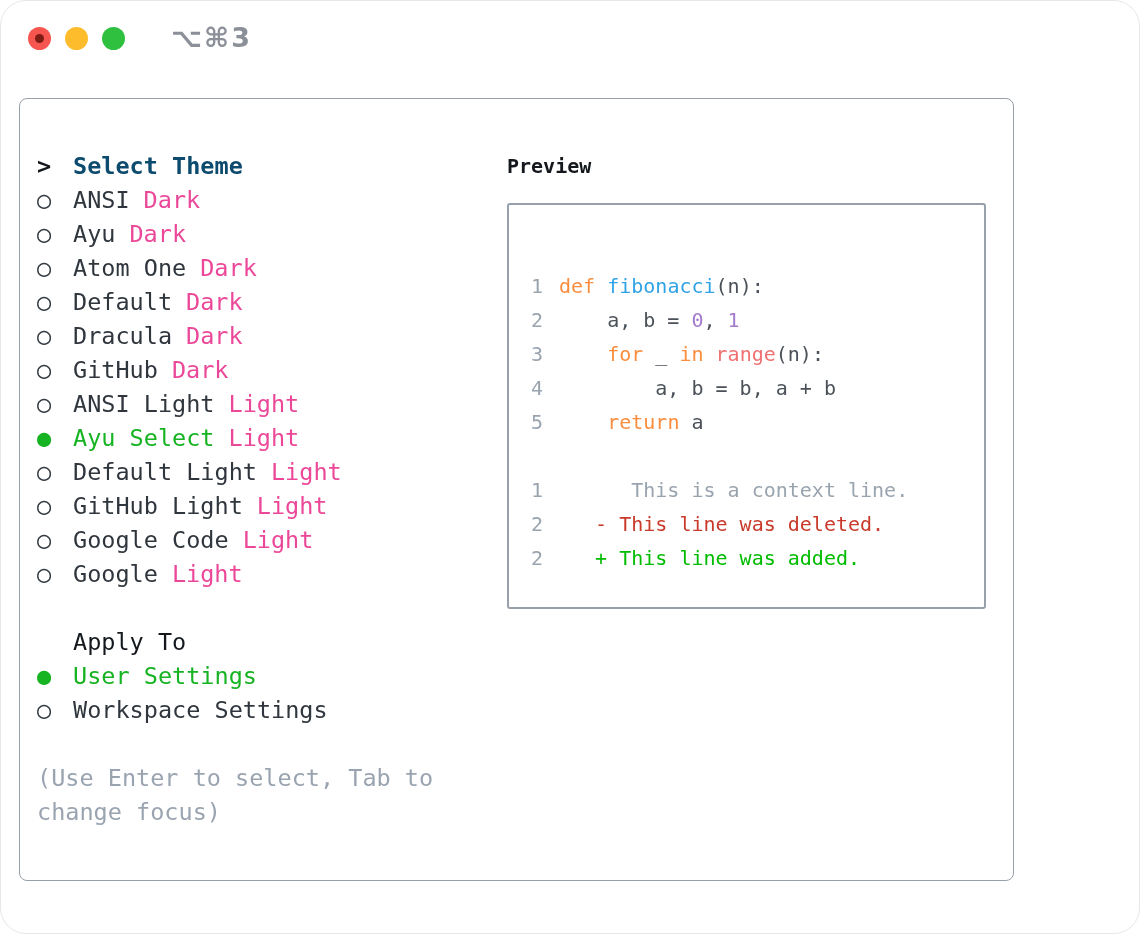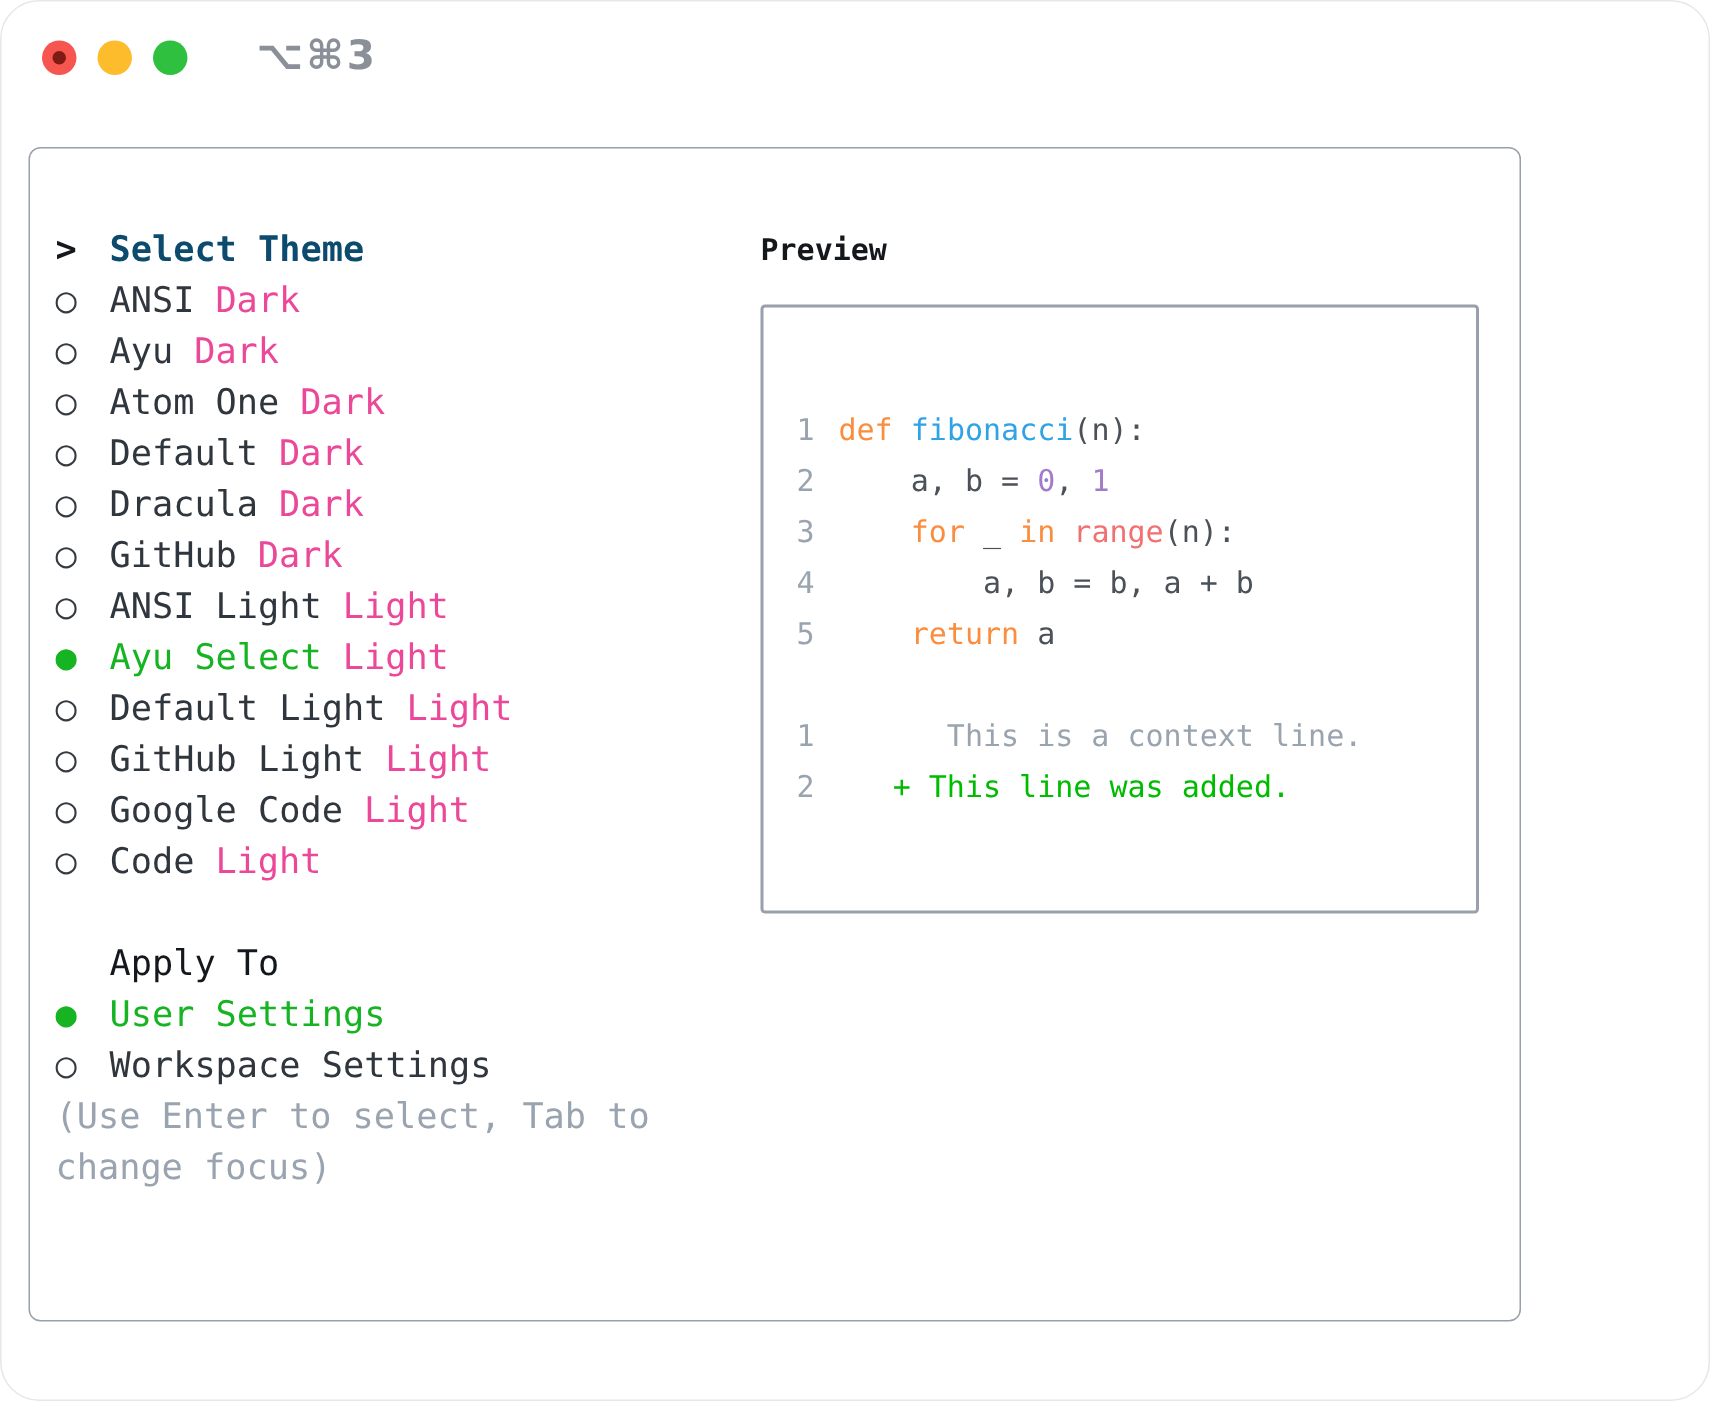--- a/index.html
+++ b/index.html
@@ -30,21 +30,21 @@
   .row{height:34px;white-space:pre;}
   .spacer{height:34px;}
   .marker{display:inline-block;width:36px;color:#343a41;}
   .marker.sel{color:#16b322;}
   .hdr-marker{font-weight:bold;color:#14181d;}
   .hdr-label{font-weight:bold;color:#0c4a6e;}
   .item-name{color:#30363d;}
   .item-name.sel{color:#16b322;}
   .item-tag{color:#ec4899;margin-left:14px;}
   .apply-label{color:#14181d;}
-  .hint{width:452px;color:#9aa4b0;white-space:normal;}
+  .hint{margin-top:34px;width:452px;color:#9aa4b0;white-space:normal;}
   .right-pane{position:absolute;left:487px;top:50px;font-size:20px;line-height:34px;}
   .preview-title{font-weight:bold;color:#14181d;height:34px;}
   .preview-box{
     margin-top:20px;width:479px;height:406px;border:2px solid #98a0ab;
     border-radius:3px;box-sizing:border-box;padding:64px 0 0 22px;overflow:hidden;
   }
   .code-line{height:34px;white-space:pre;}
   .num{display:inline-block;width:28px;color:#9aa4af;}
 </style>
 </head>
@@ -70,21 +70,21 @@
           <div class="row"><span class="marker">○</span><span class="item-name">Ayu</span><span class="item-tag">Dark</span></div>
           <div class="row"><span class="marker">○</span><span class="item-name">Atom One</span><span class="item-tag">Dark</span></div>
           <div class="row"><span class="marker">○</span><span class="item-name">Default</span><span class="item-tag">Dark</span></div>
           <div class="row"><span class="marker">○</span><span class="item-name">Dracula</span><span class="item-tag">Dark</span></div>
           <div class="row"><span class="marker">○</span><span class="item-name">GitHub</span><span class="item-tag">Dark</span></div>
           <div class="row"><span class="marker">○</span><span class="item-name">ANSI Light</span><span class="item-tag">Light</span></div>
           <div class="row"><span class="marker sel">●</span><span class="item-name sel">Ayu Select</span><span class="item-tag">Light</span></div>
           <div class="row"><span class="marker">○</span><span class="item-name">Default Light</span><span class="item-tag">Light</span></div>
           <div class="row"><span class="marker">○</span><span class="item-name">GitHub Light</span><span class="item-tag">Light</span></div>
           <div class="row"><span class="marker">○</span><span class="item-name">Google Code</span><span class="item-tag">Light</span></div>
-          <div class="row"><span class="marker">○</span><span class="item-name">Code</span><span class="item-tag">Light</span></div>
+          <div class="row"><span class="marker">○</span><span class="item-name">Google</span><span class="item-tag">Light</span></div>
         </div>
 
       <div class="spacer"></div>
 
       <div class="row"><span class="marker"> </span><span class="apply-label">Apply To</span></div>
 
       <div id="apply-list">
           <div class="row"><span class="marker sel">●</span><span class="item-name sel">User Settings</span></div>
           <div class="row"><span class="marker">○</span><span class="item-name">Workspace Settings</span></div>
         </div>
@@ -98,19 +98,20 @@
         <div id="code-block">
             <div class="code-line"><span class="num">1</span><span style="color: rgb(250, 141, 62);">def </span><span style="color: rgb(48, 163, 230);">fibonacci</span><span style="color: rgb(75, 81, 89);">(n):</span></div>
             <div class="code-line"><span class="num">2</span><span style="color: rgb(75, 81, 89);">    a, b = </span><span style="color: rgb(163, 122, 204);">0</span><span style="color: rgb(75, 81, 89);">, </span><span style="color: rgb(163, 122, 204);">1</span></div>
             <div class="code-line"><span class="num">3</span><span style="color: rgb(75, 81, 89);">    </span><span style="color: rgb(250, 141, 62);">for</span><span style="color: rgb(75, 81, 89);"> _ </span><span style="color: rgb(250, 141, 62);">in</span><span style="color: rgb(75, 81, 89);"> </span><span style="color: rgb(240, 113, 113);">range</span><span style="color: rgb(75, 81, 89);">(n):</span></div>
             <div class="code-line"><span class="num">4</span><span style="color: rgb(75, 81, 89);">        a, b = b, a + b</span></div>
             <div class="code-line"><span class="num">5</span><span style="color: rgb(250, 141, 62);">    </span><span style="color: rgb(250, 141, 62);">return</span><span style="color: rgb(75, 81, 89);"> a</span></div>
           </div>
         <div class="spacer"></div>
         <div id="diff-block">
             <div class="code-line"><span class="num">1</span><span style="color: rgb(154, 164, 175);">      This is a context line.</span></div>
+            <div class="code-line"><span class="num">2</span><span style="color: rgb(201, 58, 43);">   - This line was deleted.</span></div>
             <div class="code-line"><span class="num">2</span><span style="color: rgb(0, 188, 0);">   + This line was added.</span></div>
           </div>
       </div>
     </div>
 
   </div>
 </div>
 
 </body></html>

